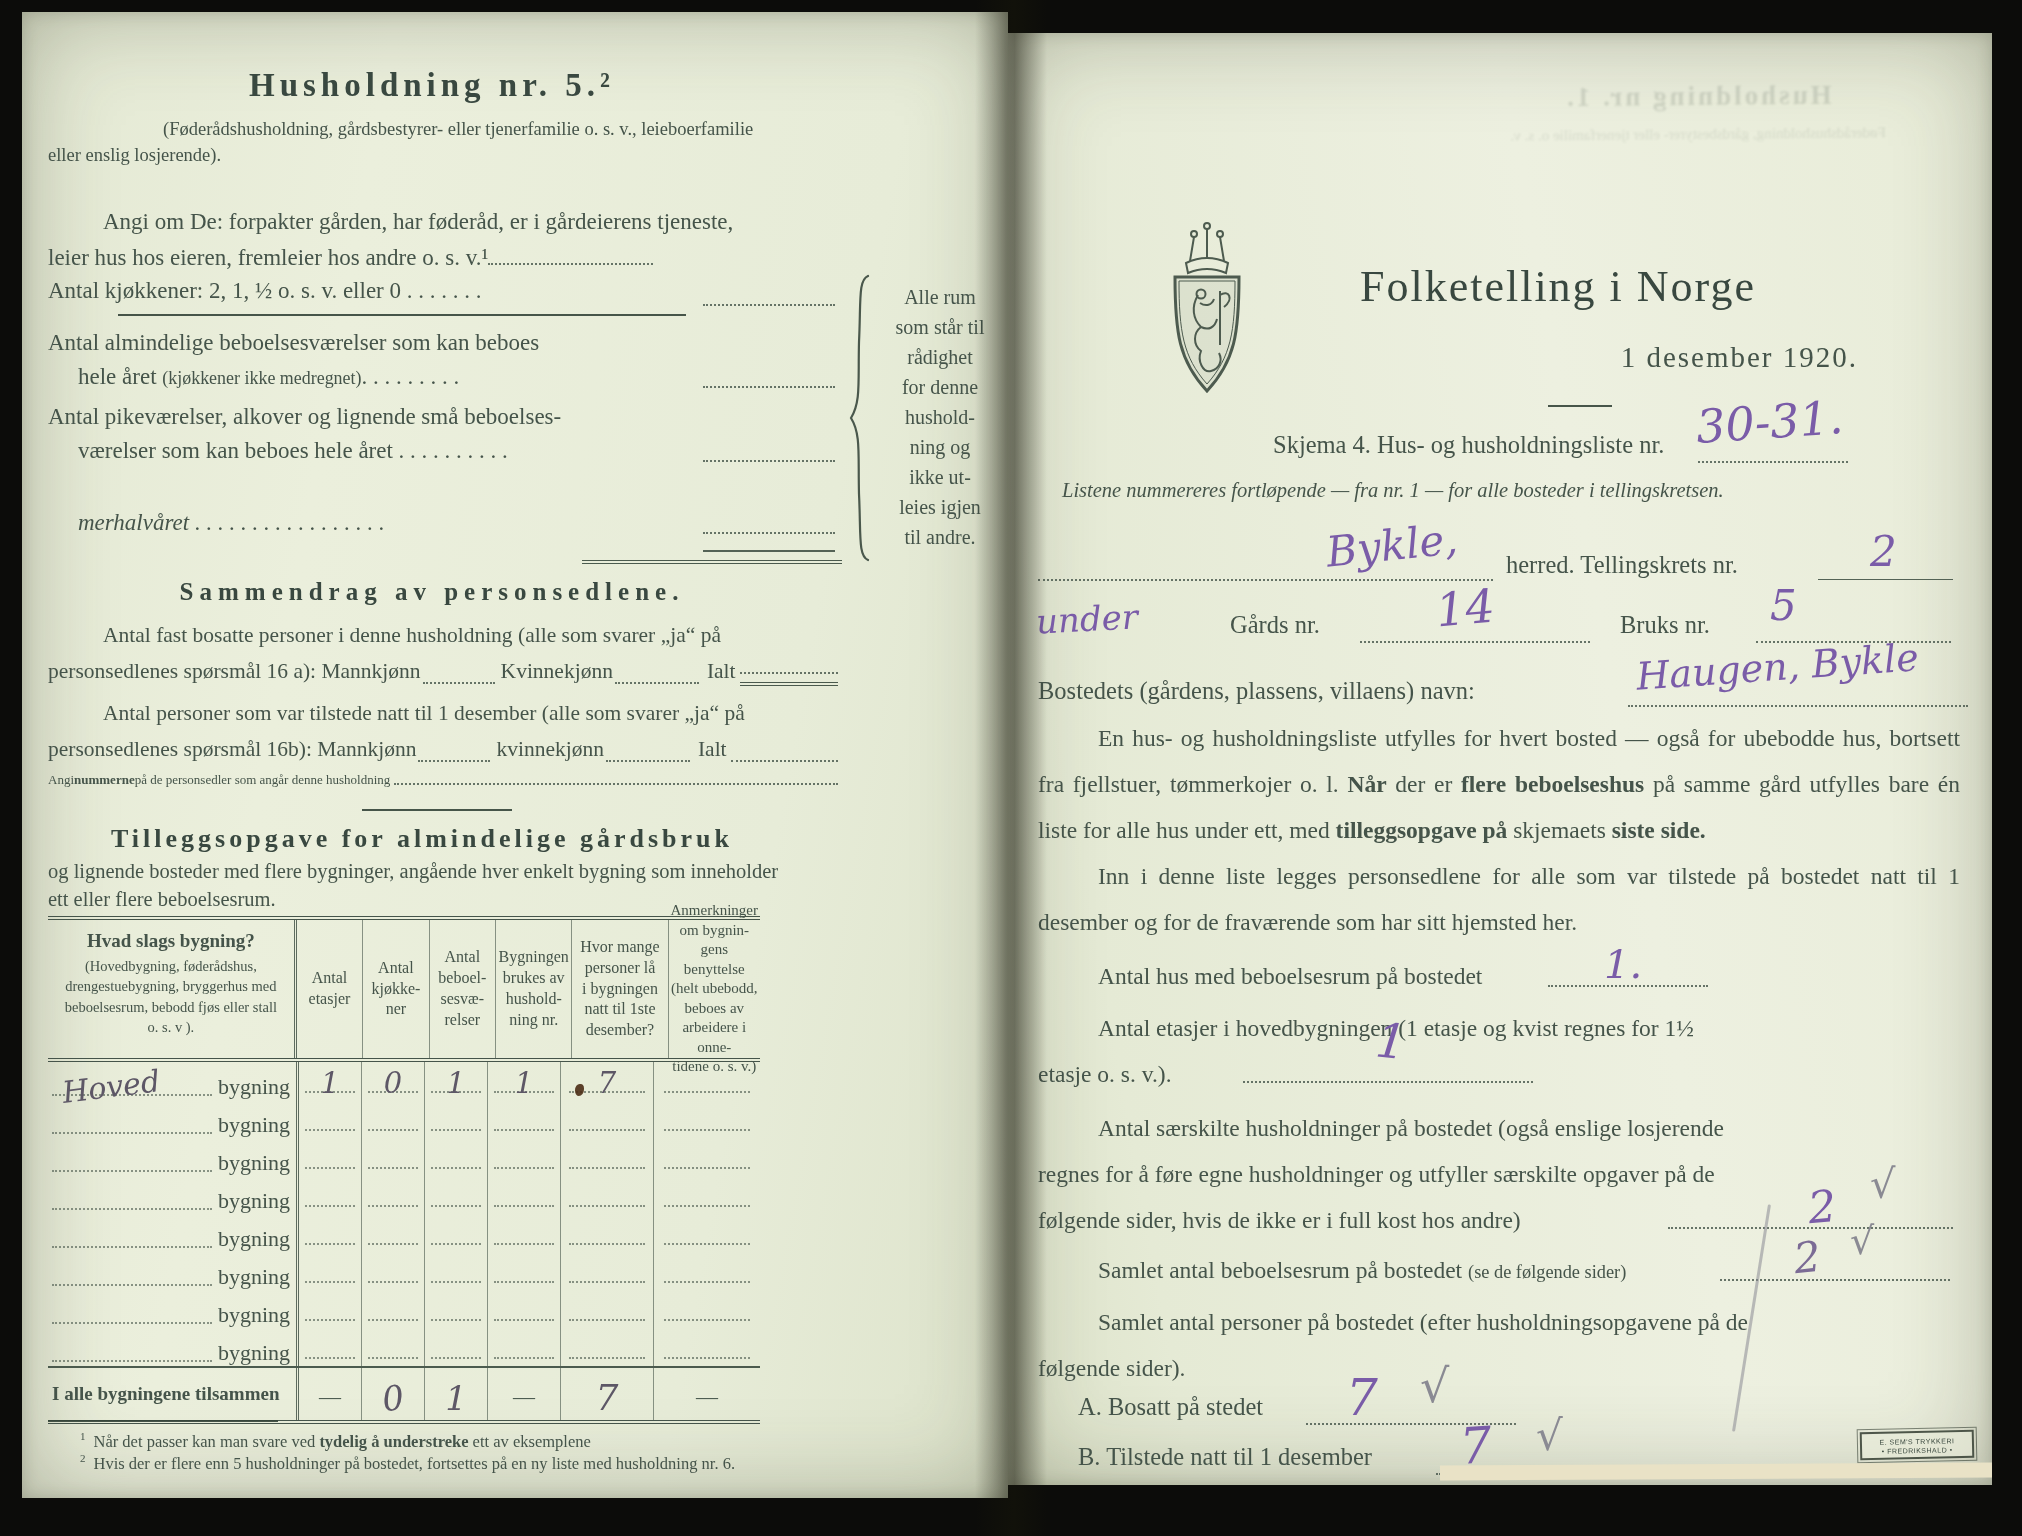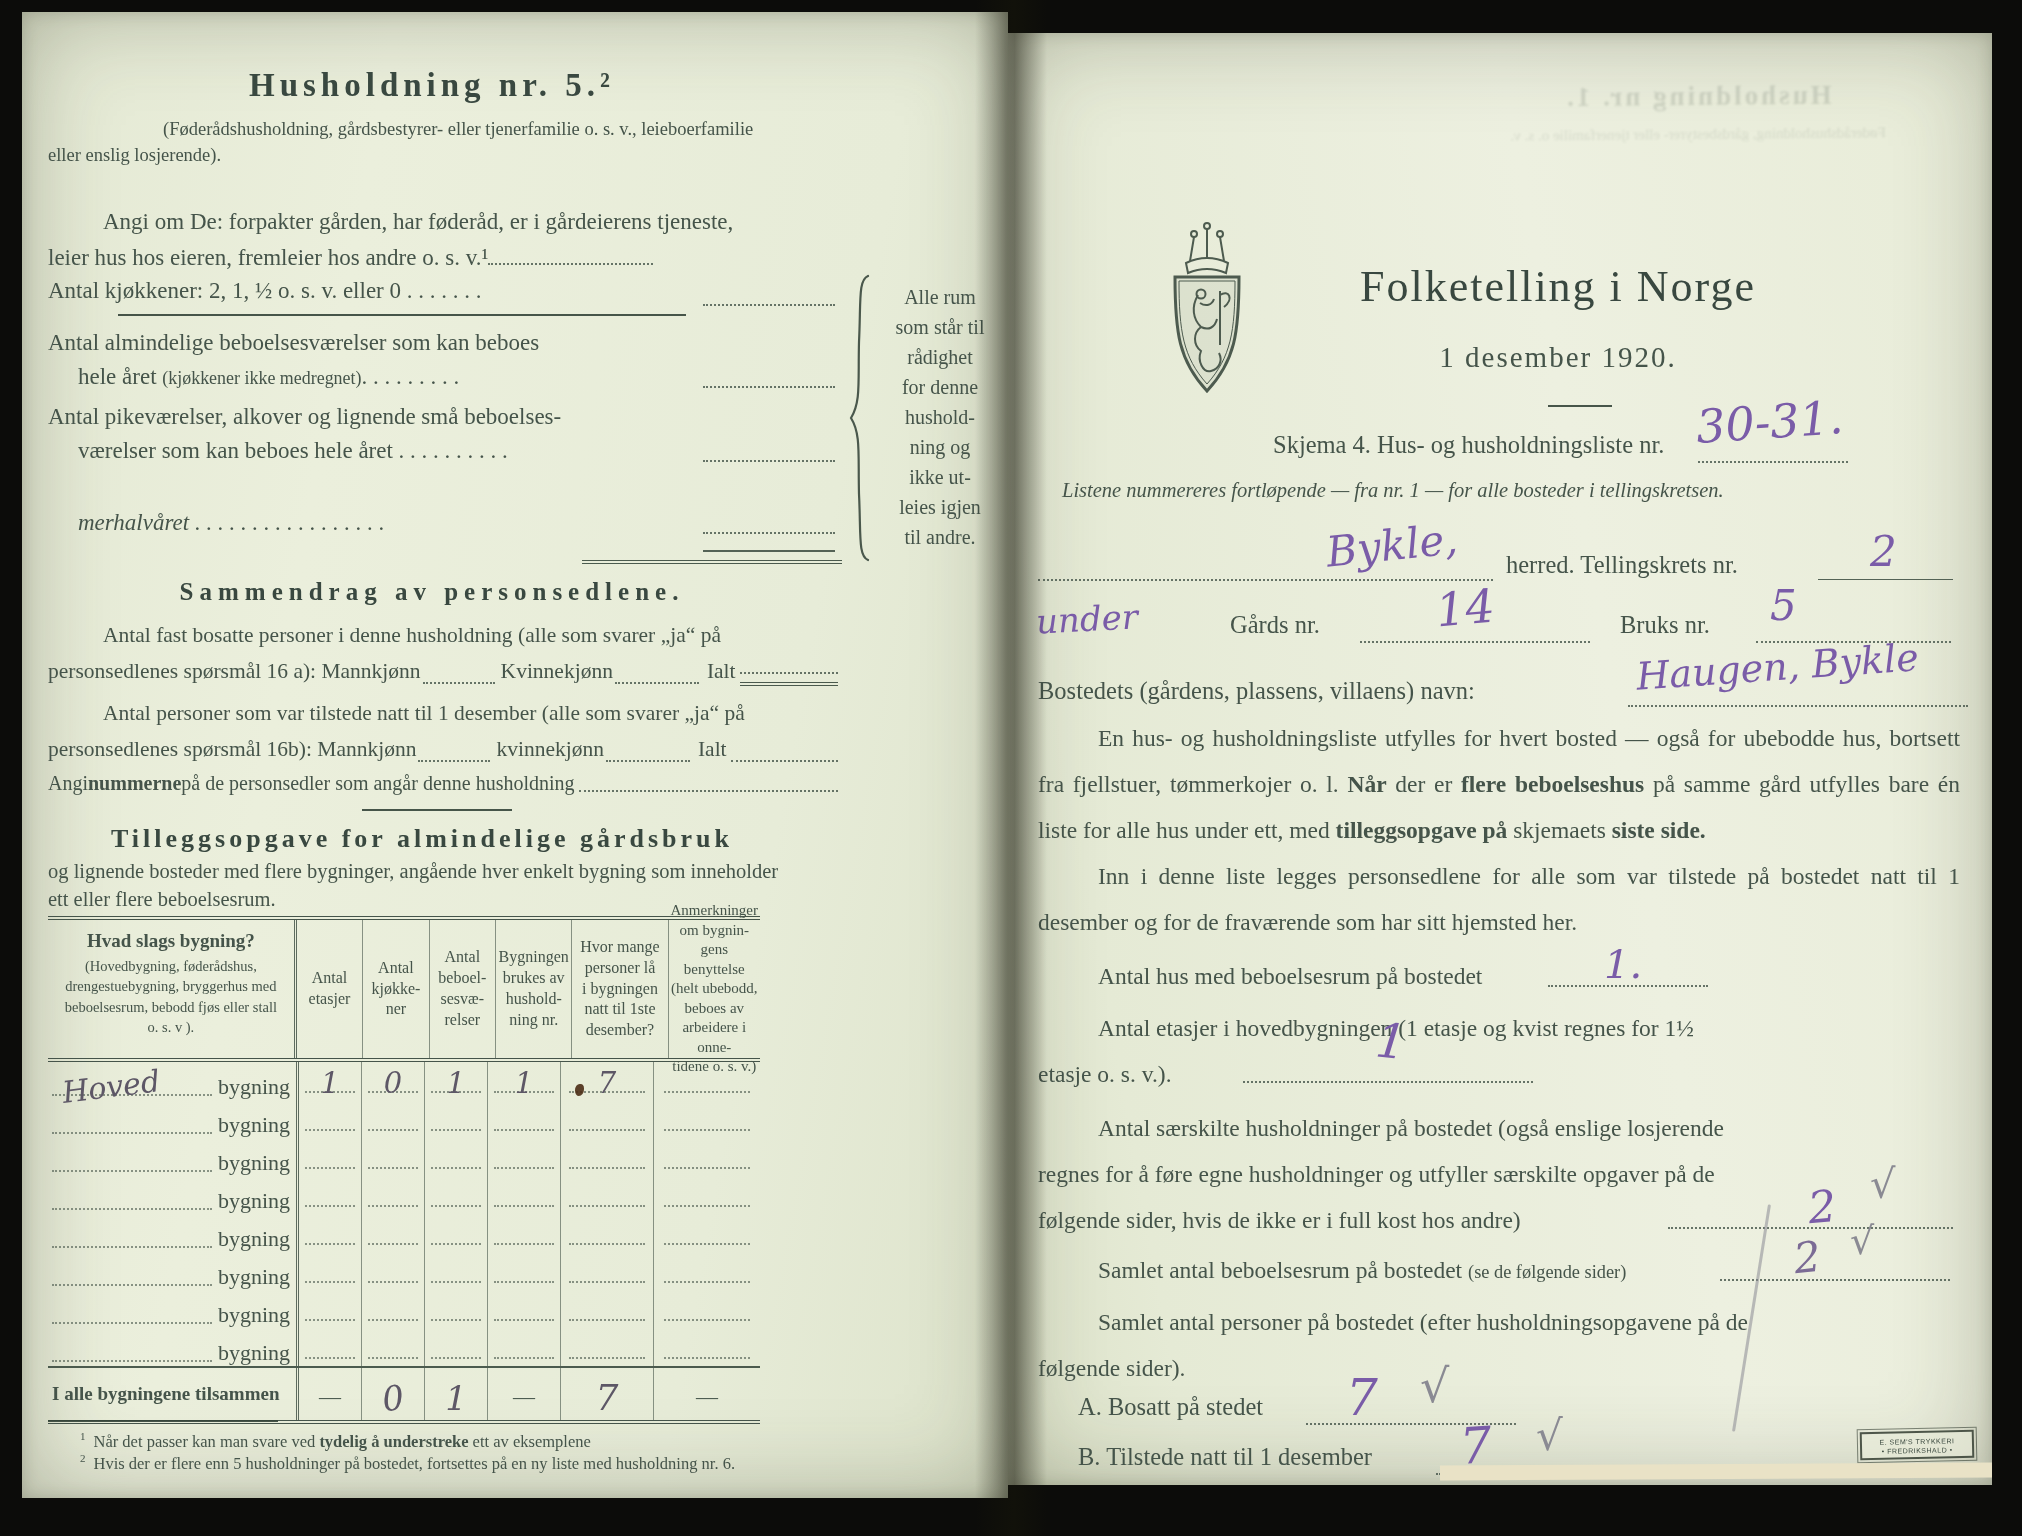--- a/index.html
+++ b/index.html
@@ -47,21 +47,21 @@
       white-space:pre-line;font-size:16px;line-height:1.3;padding:2px;}
   .lblrow{display:flex;align-items:flex-end;height:100%;padding:0 6px 5px 4px;font-size:22px;}
   .lfill{flex:1;border-bottom:2px dotted rgba(68,84,72,.6);margin:0 6px 4px 0;height:1px;}
   .fill{position:absolute;left:9%;right:9%;bottom:7px;border-bottom:2px dotted rgba(68,84,72,.6);}
   .cv{position:absolute;width:100%;text-align:center;bottom:0px;font-size:29px;}
   .hw-cell{font-style:italic;color:var(--pencil-dark);font-family:"DejaVu Serif",serif;}
   .dash{font-size:22px;color:var(--ink);}
   .blot{position:absolute;width:9px;height:12px;background:#4b2c15;border-radius:55% 40% 60% 45%;opacity:.9;}
   
   .rt-title{font-size:44px;letter-spacing:2px;color:var(--ink2);}
-  .rt-date{font-size:29px;letter-spacing:2px;}
+  .rt-date{font-size:29px;letter-spacing:2px;text-align:right;}
   .rt-body{font-size:23.5px;line-height:46px;}
   .rt-label{font-size:24.5px;}
   .ghost{transform:scaleX(-1) rotate(.5deg);opacity:.16;filter:blur(1.1px);color:#3c4a40;}
   .stamp{border:2px solid rgba(50,60,48,.85);outline:1px solid rgba(50,60,48,.6);outline-offset:2px;
          transform:rotate(-1.2deg);text-align:center;padding:4px 3px 2px;background:rgba(233,237,218,.6);}
   .stamp div{font-size:7px;line-height:9px;letter-spacing:.5px;color:#3c4a40;font-family:"Liberation Sans",sans-serif;}
   .stroke{background:var(--pencil);opacity:.55;border-radius:2px;}
   svg{display:block;}
 </style>
 </head>
@@ -123,21 +123,21 @@
     <div class="el lt-sam" style="left:26px;top:684px;width:750px;text-indent:55px;">Antal personer som var tilstede natt til 1 desember (alle som svarer „ja“ på</div>
     <div class="el lt-sam" style="left:26px;top:720px;width:790px;display:flex;align-items:flex-end;">
       <span>personsedlenes spørsmål 16b): Mannkjønn</span>
         <span class="dots" style="width:72px;margin:0 6px 4px 2px;"></span>
       <span>kvinnekjønn</span>
         <span class="dots" style="width:84px;margin:0 8px 4px 2px;"></span>
       <span>Ialt</span>
         <span class="dots" style="flex:1;margin:0 0 4px 4px;"></span>
     </div>
 
-    <div class="el" style="left:26px;top:760px;width:790px;font-size:20px;display:flex;align-items:flex-end;">
+    <div class="el" style="left:26px;top:760px;width:790px;font-size:13px;display:flex;align-items:flex-end;">
       <span>Angi </span>
       <span class="b">nummerne</span>
       <span> på de personsedler som angår denne husholdning</span>
       <span class="dots" style="flex:1;margin:0 0 3px 4px;"></span>
     </div>
 
     <div class="el rule" style="left:340px;top:797px;width:150px;"></div>
 
     <div class="el heading-sp center" style="left:40px;top:812px;width:720px;font-size:26px;letter-spacing:4px;">Tilleggsopgave for almindelige gårdsbruk</div>
     <div class="el" style="left:26px;top:848px;width:740px;font-size:20.5px;">og lignende bosteder med flere bygninger, angående hver enkelt bygning som inneholder</div>

